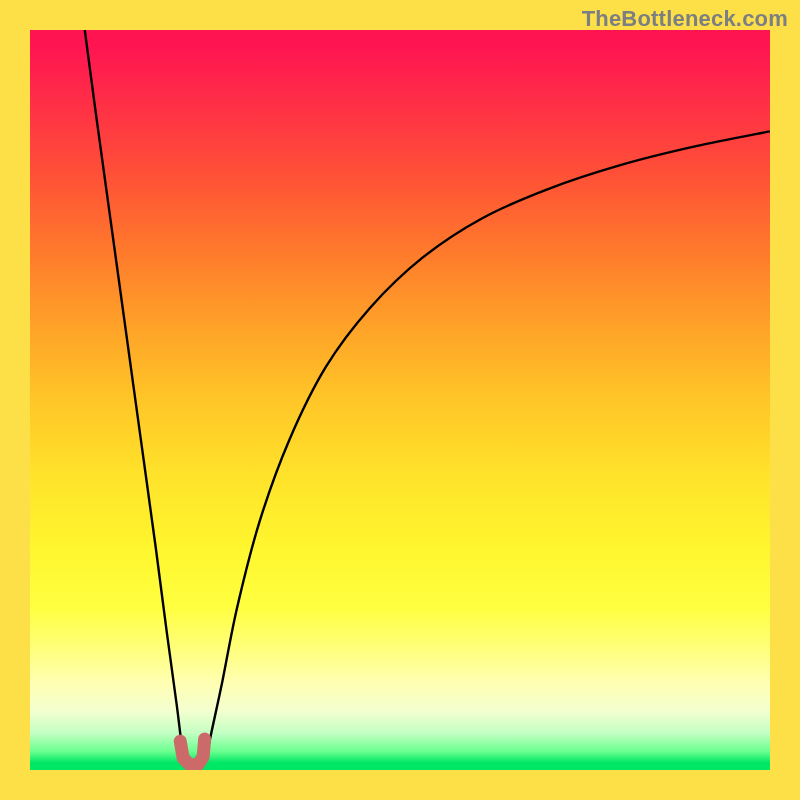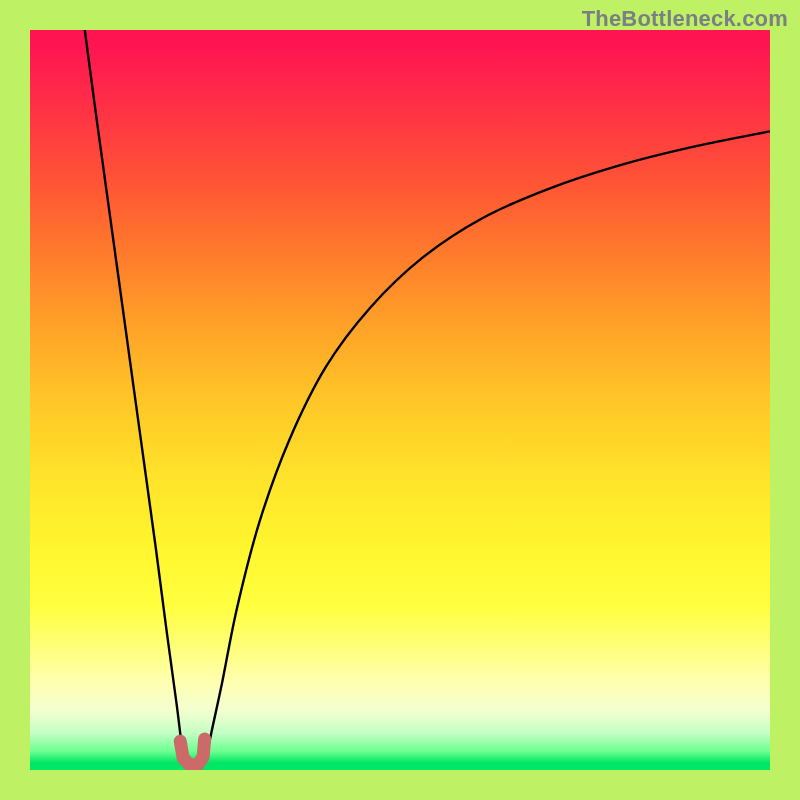--- a/index.html
+++ b/index.html
@@ -1,20 +1,20 @@
 <!DOCTYPE html>
 <html><head>
 <meta charset="utf-8">
 <style>
   * { margin: 0; padding: 0; box-sizing: border-box; }
   html, body { width: 800px; height: 800px; overflow: hidden; }
   .frame {
     width: 800px;
     height: 800px;
-    background: #bef264;
+    background: #fde047;
     position: relative;
   }
   .watermark {
     position: absolute;
     top: 6px;
     right: 12px;
     font-family: Arial, Helvetica, sans-serif;
     font-size: 22px;
     font-weight: bold;
     color: #7b7e83;

